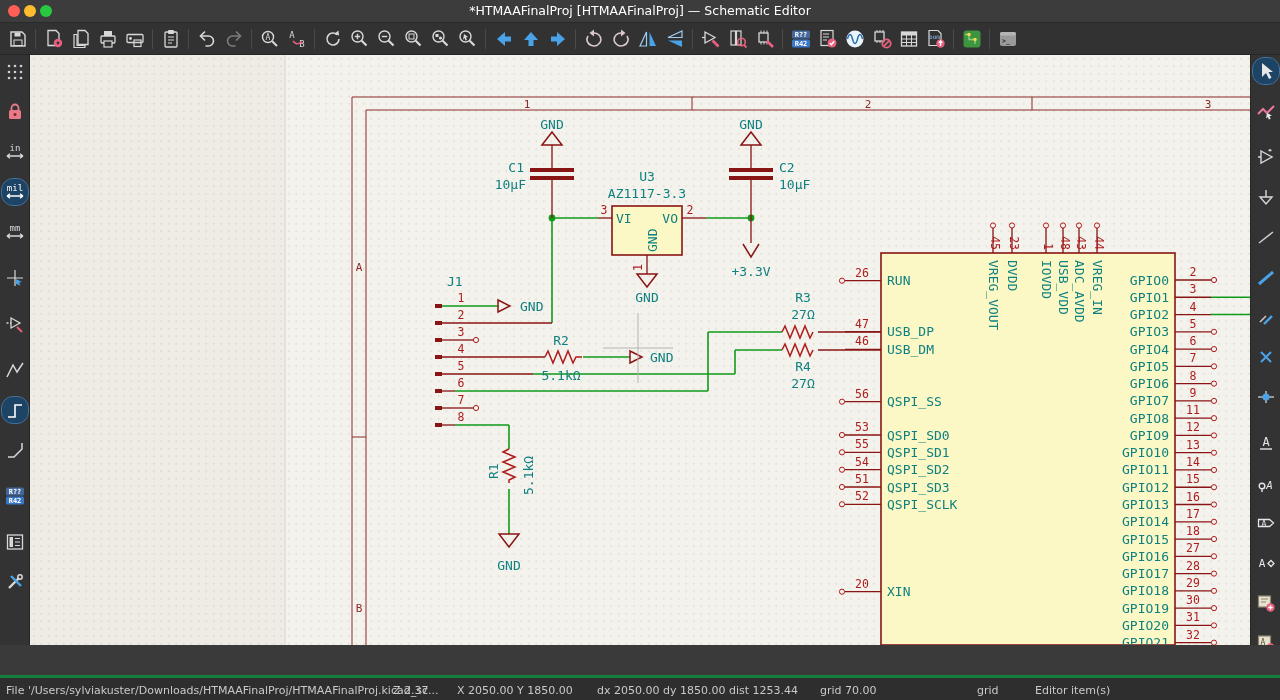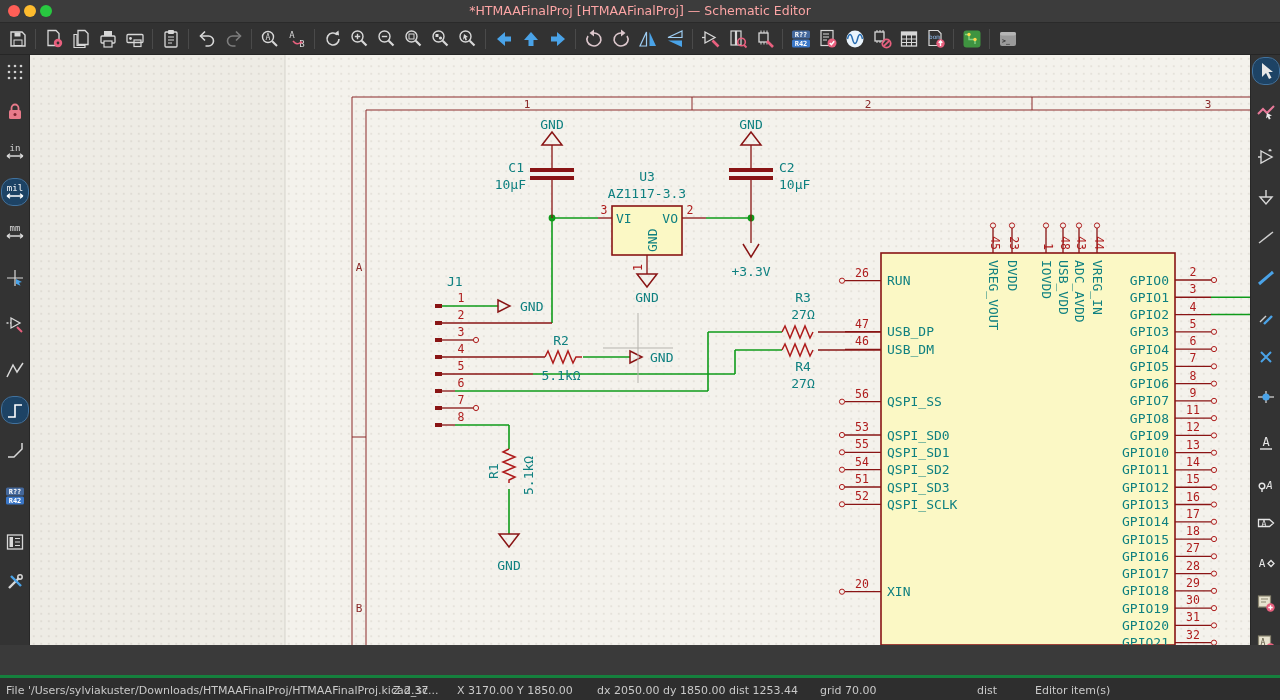--- a/index.html
+++ b/index.html
@@ -1,19 +1,19 @@
 <!DOCTYPE html>
 <html><head>
 <meta charset="utf-8">
 <style>
   html,body{margin:0;padding:0;width:1280px;height:700px;overflow:hidden;background:#333;
     font-family:"DejaVu Sans",sans-serif;-webkit-font-smoothing:antialiased;}
   .titlebar{position:absolute;left:0;top:0;width:1280px;height:22px;background:#3c3c3c;border-bottom:1px solid #2a2a2a;}
   .tl{position:absolute;top:5px;width:12px;height:12px;border-radius:50%;}
-  .title{position:absolute;left:0;right:0;top:3px;text-align:center;font-size:12.5px;color:#fca5a5;font-weight:500;}
+  .title{position:absolute;left:0;right:0;top:3px;text-align:center;font-size:12.5px;color:#ffffff;font-weight:500;}
   .toolbar{position:absolute;left:0;top:23px;width:1280px;height:32px;background:#323232;border-bottom:1px solid #262626;display:flex;align-items:center;padding-left:4px;box-sizing:border-box;}
   .tbtn{width:27px;height:26px;flex:0 0 auto;display:flex;align-items:center;justify-content:center;border-radius:3px;}
   .tbtn svg{display:block;}
   .sep{width:1px;height:20px;background:#4a4a4a;margin:0 4px;flex:0 0 auto;}
   .vtb{position:absolute;left:0;top:55px;width:30px;height:620px;background:#333;border-right:1px solid #272727;display:flex;flex-direction:column;align-items:center;padding-top:4px;box-sizing:border-box;}
   .vtb2{position:absolute;left:1250px;top:55px;width:30px;height:590px;background:#333;border-left:1px solid #272727;display:flex;flex-direction:column;align-items:center;padding-top:3px;box-sizing:border-box;}
   .vbtn{width:26px;height:26px;margin-bottom:14px;flex:0 0 auto;display:flex;align-items:center;justify-content:center;border-radius:3px;}
   .vbtn.gap{margin-top:6px;}
   .active{background:#1d4365;outline:1px solid #40729f;border-radius:11px;}
   .canvas{position:absolute;left:30px;top:55px;width:1220px;height:590px;background:#f4f2ec;
@@ -827,18 +827,18 @@
         <path d="M4 16A12 12 0 0 1 16 4" fill="none" stroke="#cfcfcf" stroke-width="1.6"></path>
       </svg>
     </div>
 </div>
 
 <div class="strip"></div>
 
 <div class="statusbar">
   <span style="left:6px">File '/Users/sylviakuster/Downloads/HTMAAFinalProj/HTMAAFinalProj.kicad_sc...</span>
   <span style="left:393px">Z 2.37</span>
-  <span style="left:457px">X 3170.00 Y 1850.00</span>
+  <span style="left:457px">X 2050.00 Y 1850.00</span>
   <span style="left:597px">dx 2050.00  dy 1850.00  dist 1253.44</span>
   <span style="left:820px">grid 70.00</span>
-  <span style="left:977px">dist</span>
+  <span style="left:977px">grid</span>
   <span style="left:1035px">Editor item(s)</span>
 </div>
 
 </body></html>

